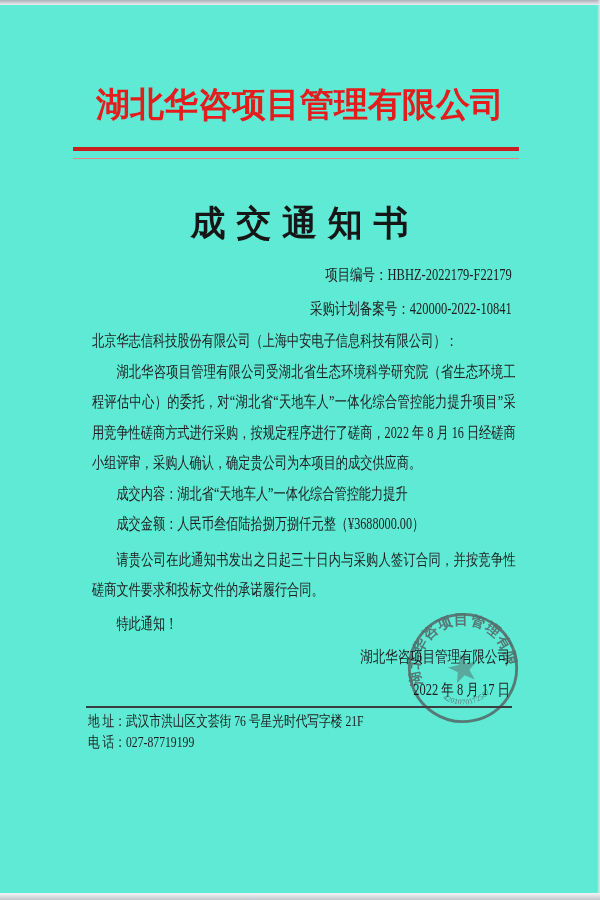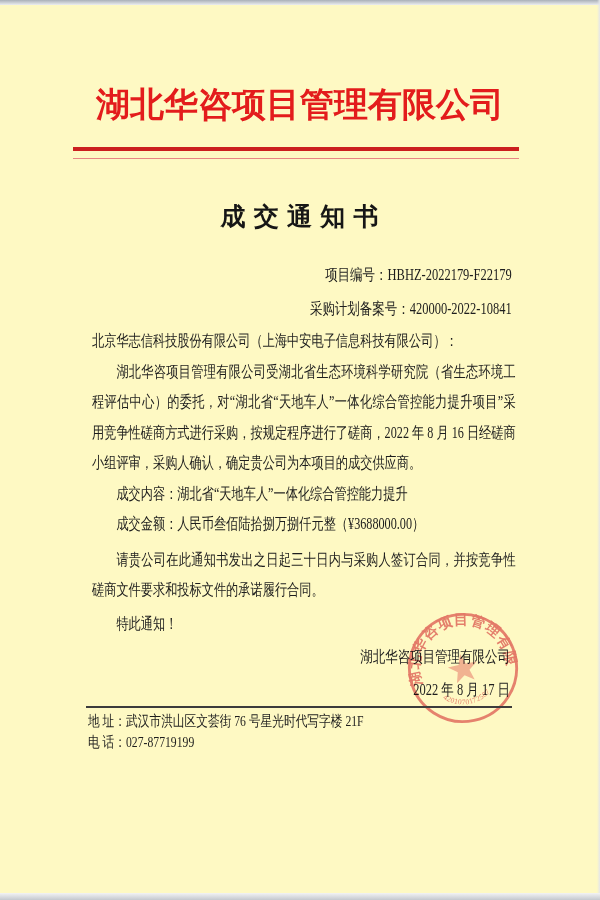--- a/index.html
+++ b/index.html
@@ -4,21 +4,21 @@
 <style>
   html,body{margin:0;padding:0;}
   body{
     width:600px;height:900px;
     background:#fbfbfa;
     font-family:"Liberation Serif","DejaVu Serif",serif;
     color:#222;
     overflow:hidden;
     position:relative;
   }
-  .page{position:absolute;inset:0;background:#fef9c3;}
+  .page{position:absolute;inset:0;background:#5eead4;}
   .scan-edge-top{position:absolute;left:0;top:0;width:600px;height:5px;
     background:linear-gradient(#aab0b8,#eceef0);}
   .scan-edge-bottom{position:absolute;left:0;bottom:0;width:600px;height:7px;
     background:linear-gradient(#f2f3f4,#c4c8ce);}
   .scan-edge-right{position:absolute;right:0;top:0;width:3px;height:900px;
     background:linear-gradient(to left,#e4e6e9,rgba(255,255,255,0));}
 
   .letterhead{
     position:absolute;left:0;top:82px;width:600px;
     text-align:center;
@@ -29,21 +29,21 @@
   }
   .letterhead-rule{
     position:absolute;left:73px;top:147px;width:446px;height:7px;
     border-top:4px solid #cb1f1f;
     border-bottom:1.5px solid #e88585;
   }
 
   .doc-title{
     position:absolute;left:0;top:200px;width:600px;
     text-align:center;
-    font-size:25px;font-weight:bold;color:#161616;
+    font-size:35px;font-weight:bold;color:#161616;
     letter-spacing:1px;white-space:nowrap;
   }
 
   .meta{
     position:absolute;right:88px;top:258px;
     text-align:right;
     font-size:16px;line-height:34px;
     transform:scaleX(0.78);transform-origin:100% 0;
     white-space:nowrap;color:#1d1d1d;
   }

